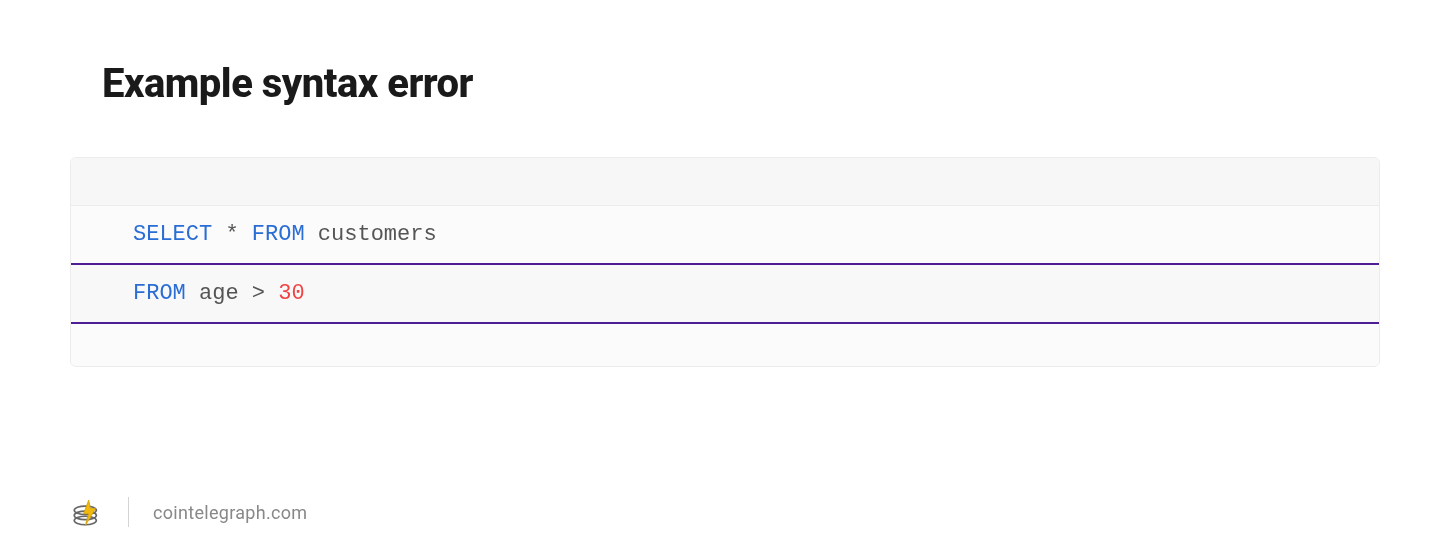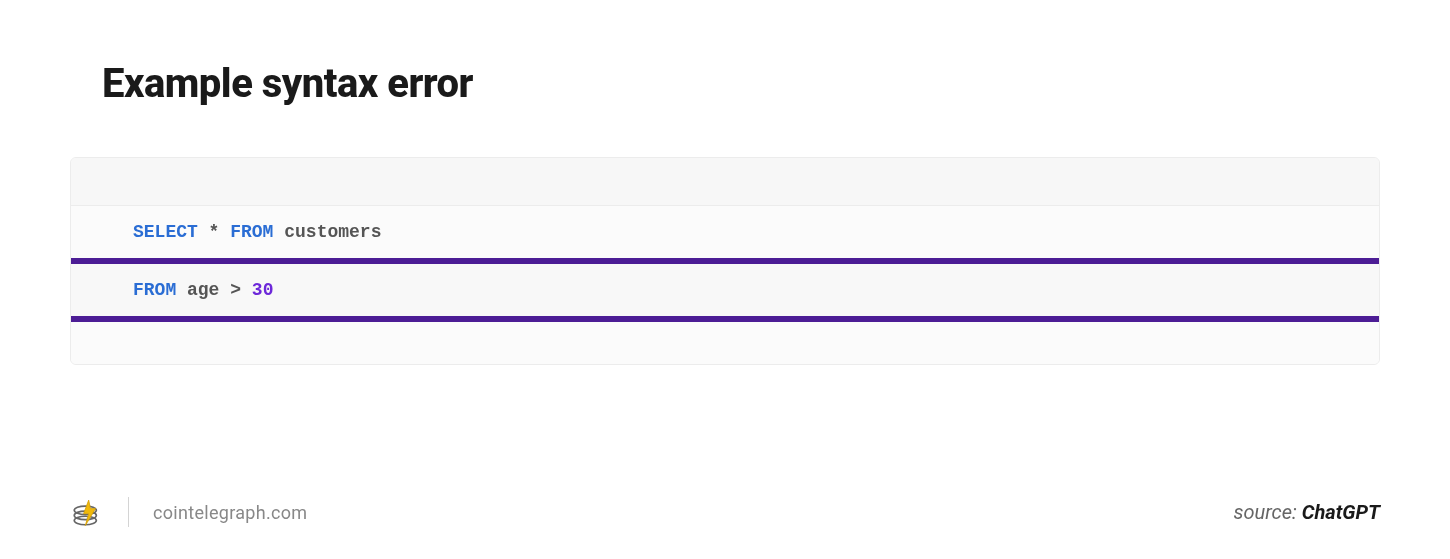--- a/index.html
+++ b/index.html
@@ -32,40 +32,39 @@
       overflow: hidden;
       margin-bottom: auto;
     }
     .code-header {
       height: 48px;
       background: #f7f7f7;
       border-bottom: 1px solid #ececec;
     }
     .code-line {
       padding: 16px 0 16px 62px;
-      border-bottom: 6px solid #4c1d95;
+      border-bottom: 2px solid #4c1d95;
       font-family: 'Courier New', Courier, monospace;
-      font-size: 18px;
+      font-size: 22px;
       color: #555;
       white-space: pre;
       background: #fbfbfb;
-      font-weight: bold;
     }
     .code-line:nth-child(odd) {
       background: #f8f8f8;
     }
     .code-footer {
       height: 42px;
       background: #fbfbfb;
     }
     .kw {
       color: #2a6dd4;
     }
     .num {
-      color: #6d28d9;
+      color: #ef4444;
     }
     .footer {
       display: flex;
       align-items: center;
       justify-content: space-between;
       padding-top: 28px;
     }
     .footer-left {
       display: flex;
       align-items: center;
@@ -117,16 +116,13 @@
       <svg class="logo-svg" viewBox="0 0 40 40">
         <ellipse cx="18" cy="30" rx="13" ry="5" fill="none" stroke="#666" stroke-width="2"></ellipse>
         <ellipse cx="18" cy="24" rx="13" ry="5" fill="none" stroke="#666" stroke-width="2"></ellipse>
         <ellipse cx="18" cy="18" rx="13" ry="5" fill="none" stroke="#666" stroke-width="2"></ellipse>
         <path d="M 22 6 L 16 22 L 22 22 L 18 36 L 30 16 L 24 16 Z" fill="#f0b90b" stroke="#d4a009" stroke-width="1"></path>
       </svg>
     </div>
     <div class="divider"></div>
     <div class="site">cointelegraph.com</div>
   </div>
-  <div class="source">
-    <span>source: </span><span class="source-name">ChatGPT</span>
-  </div>
 </div>
 
 </body></html>

